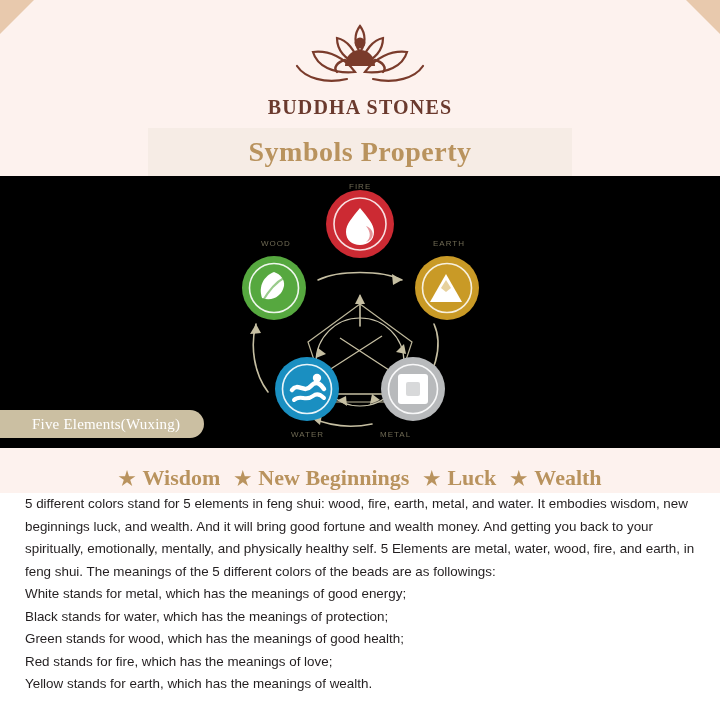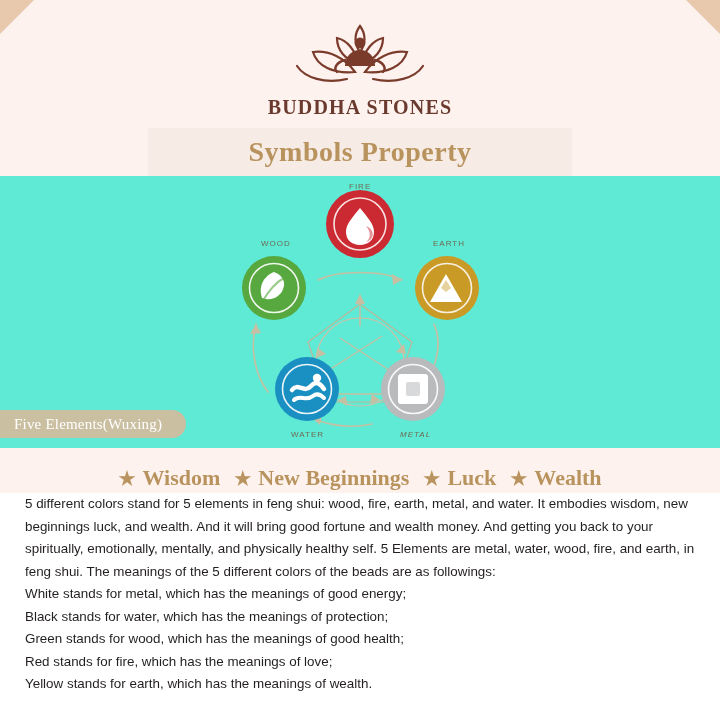--- a/index.html
+++ b/index.html
@@ -63,41 +63,41 @@
     font-family:"Liberation Serif", serif;
     font-weight:bold;
     font-size:28px;
     color:#b9935e;
     letter-spacing:0.5px;
   }
 
   
   .diagram-panel{
     position:absolute;left:0;right:0;top:176px;height:272px;
-    background:#5eead4;
+    background:#000000;
   }
   .diagram-inner{position:absolute;inset:0;}
   .diag-svg{position:absolute;left:0;top:0;}
 
   .node-label{
     position:absolute;
     font-size:8px;
     letter-spacing:1px;
     color:#6f6a54;
     text-transform:uppercase;
     white-space:nowrap;
   }
 
   
   .ribbon{
     position:absolute;left:0;top:410px;
     height:28px;
     background:#cbbfa2;
     display:flex;align-items:center;
-    padding:0 24px 0 14px;
+    padding:0 24px 0 32px;
     border-top-right-radius:14px;
     border-bottom-right-radius:14px;
   }
   .ribbon span{
     font-family:"Liberation Serif", serif;
     font-size:15px;
     color:#ffffff;
     letter-spacing:0.2px;
   }
 
@@ -253,21 +253,21 @@
         <circle cx="317" cy="202" r="4.2" fill="#ffffff"></circle>
 
         <circle cx="274" cy="112" r="32" fill="#56a83f"></circle>
         <circle cx="274" cy="112" r="24.5" fill="none" stroke="#ffffff" stroke-width="1.6" opacity="0.9"></circle>
         <path d="M274 96 C264 100, 258 110, 262 122 C272 126, 282 120, 284 110 C285 103, 280 98, 274 96 Z" fill="#ffffff"></path>
         <path d="M262 126 C268 116, 276 106, 284 102" fill="none" stroke="#56a83f" stroke-width="2" opacity="0.6"></path>
       </svg>
 
       <div class="node-label" style="left:349px;top:6px;">FIRE</div>
       <div class="node-label" style="left:433px;top:63px;">EARTH</div>
-      <div class="node-label" style="left:400px;top:254px;font-style:italic;">METAL</div>
+      <div class="node-label" style="left:380px;top:254px;">METAL</div>
       <div class="node-label" style="left:291px;top:254px;">WATER</div>
       <div class="node-label" style="left:261px;top:63px;">WOOD</div>
     </div>
   </div>
 
   <div class="ribbon">
     <span>Five Elements(Wuxing)</span>
   </div>
 
   <div class="keywords">

